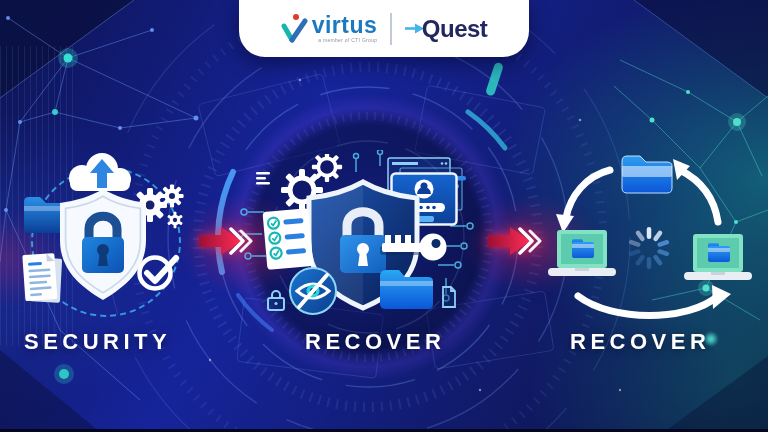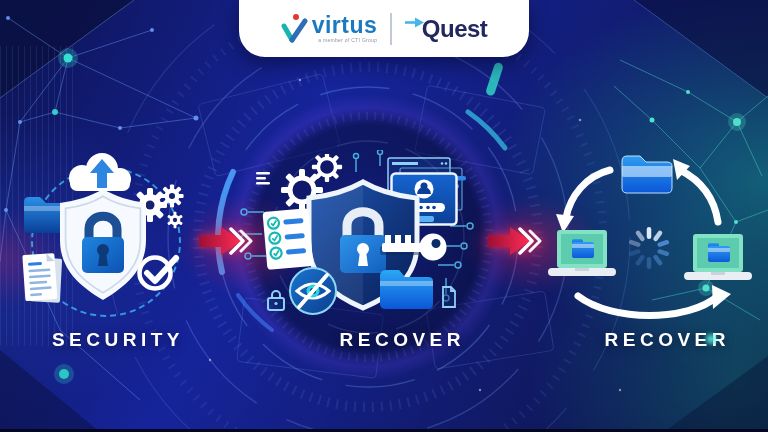--- a/index.html
+++ b/index.html
@@ -20,24 +20,24 @@
   .glow-red{width:130px;height:94px;border-radius:50%;filter:blur(7px);z-index:1;
     background:radial-gradient(closest-side, rgba(235,30,80,.42), transparent);}
   .banner{left:239px;top:0;width:290px;height:57px;background:#ffffff;z-index:10;
     border-radius:0 0 26px 26px;display:flex;align-items:center;justify-content:center;gap:13px;
     box-shadow:0 7px 20px rgba(0,0,25,.45);}
   .virtus{display:flex;align-items:center;gap:4px;}
   .vtxt{display:flex;flex-direction:column;line-height:1;}
   .vname{font-size:23px;font-weight:700;color:#1c79c0;letter-spacing:.5px;}
   .vtag{font-size:5px;color:#8a94a2;text-align:right;margin-top:1px;letter-spacing:.3px;}
   .lg-div{width:1.5px;height:32px;background:#c3cad4;}
-  .quest{display:flex;align-items:flex-start;}
+  .quest{display:flex;align-items:center;}
   .qname{font-size:24px;font-weight:800;color:#23275f;letter-spacing:-.5px;margin-left:-4px;}
-  .stage-label{width:160px;text-align:right;color:#ffffff;z-index:6;
-    font-size:19px;font-weight:800;letter-spacing:4.5px;
+  .stage-label{width:160px;text-align:left;color:#ffffff;z-index:6;
+    font-size:22px;font-weight:800;letter-spacing:4.5px;
     text-shadow:0 2px 8px rgba(0,0,30,.55);}
   .dash-circle{left:31px;top:167px;width:146px;height:146px;border:2px dashed rgba(62,172,236,.85);
     border-radius:50%;z-index:2;}
   .flow-arrow{filter:drop-shadow(0 0 6px rgba(255,45,85,.75));z-index:5;}
   .glow-dot{width:14px;height:14px;border-radius:50%;z-index:6;filter:blur(1px);
     background:radial-gradient(closest-side,#59ecd9,rgba(53,224,210,.15));}
 </style>
 </head>
 <body>
 

